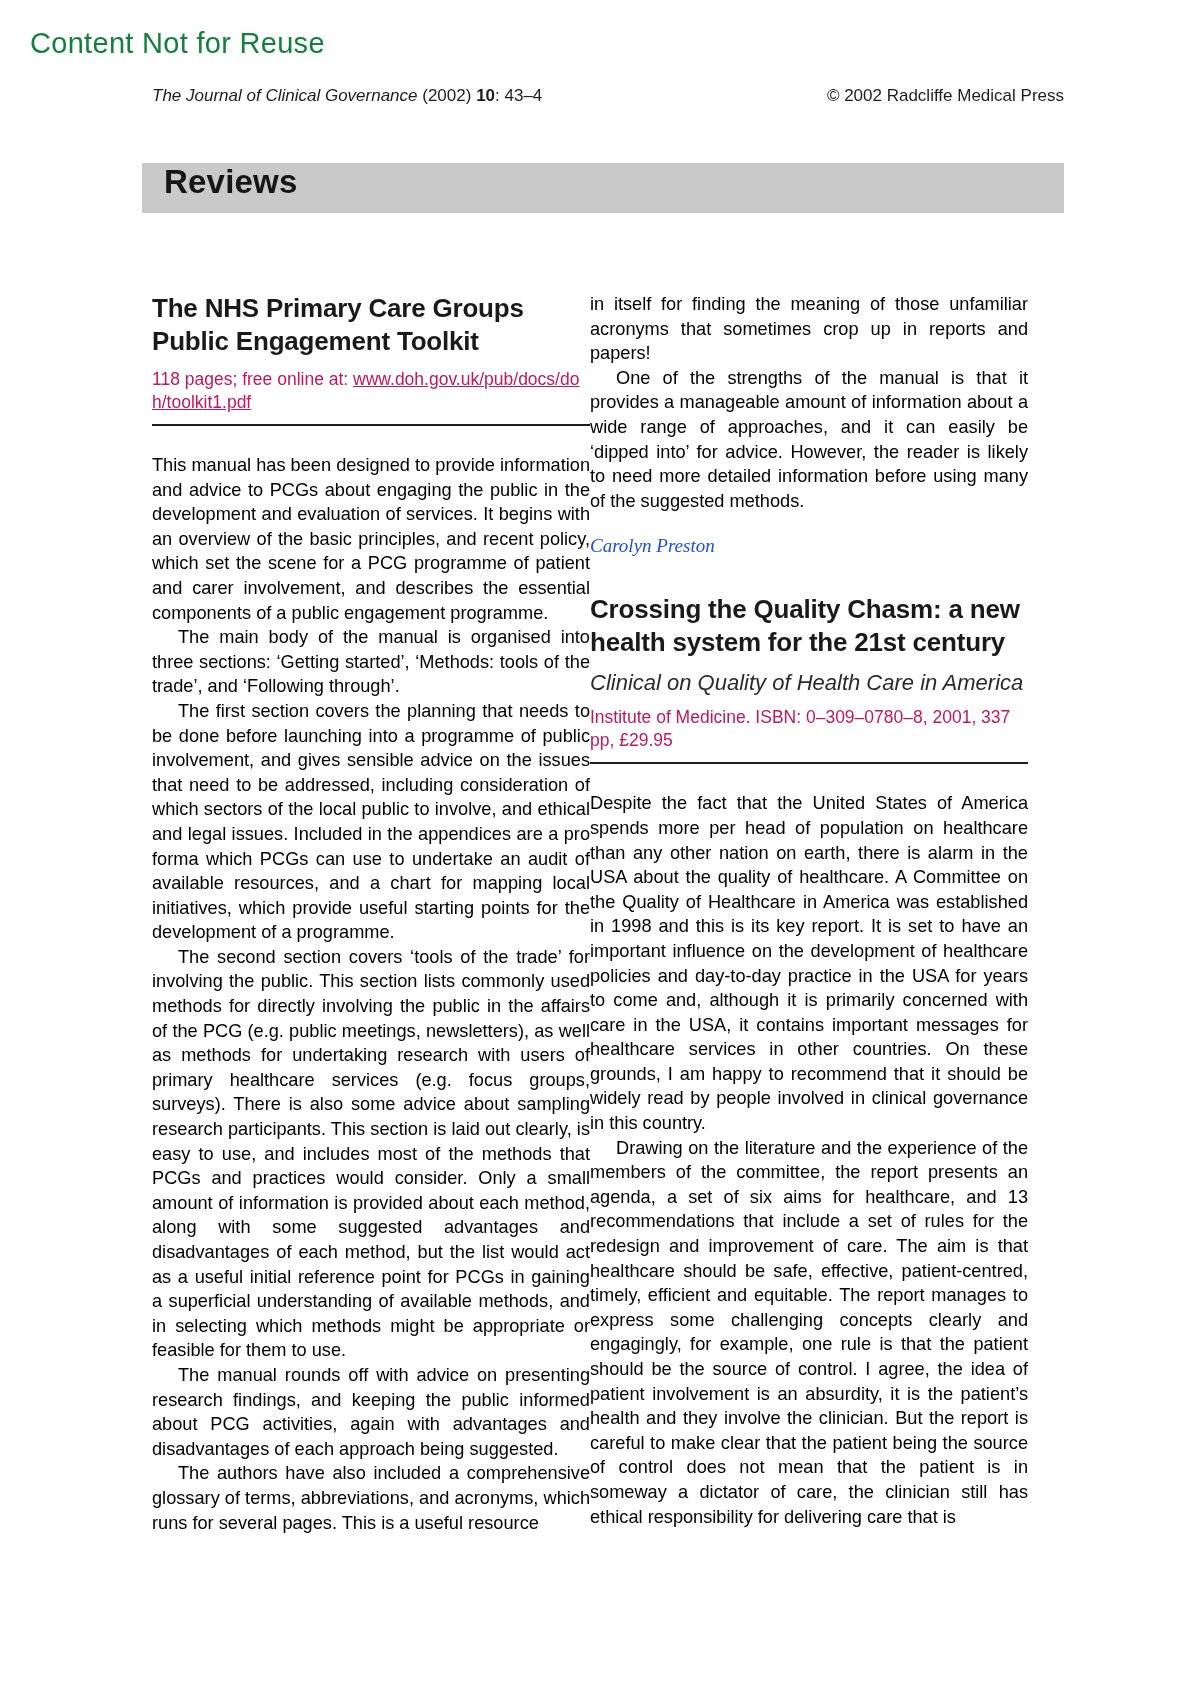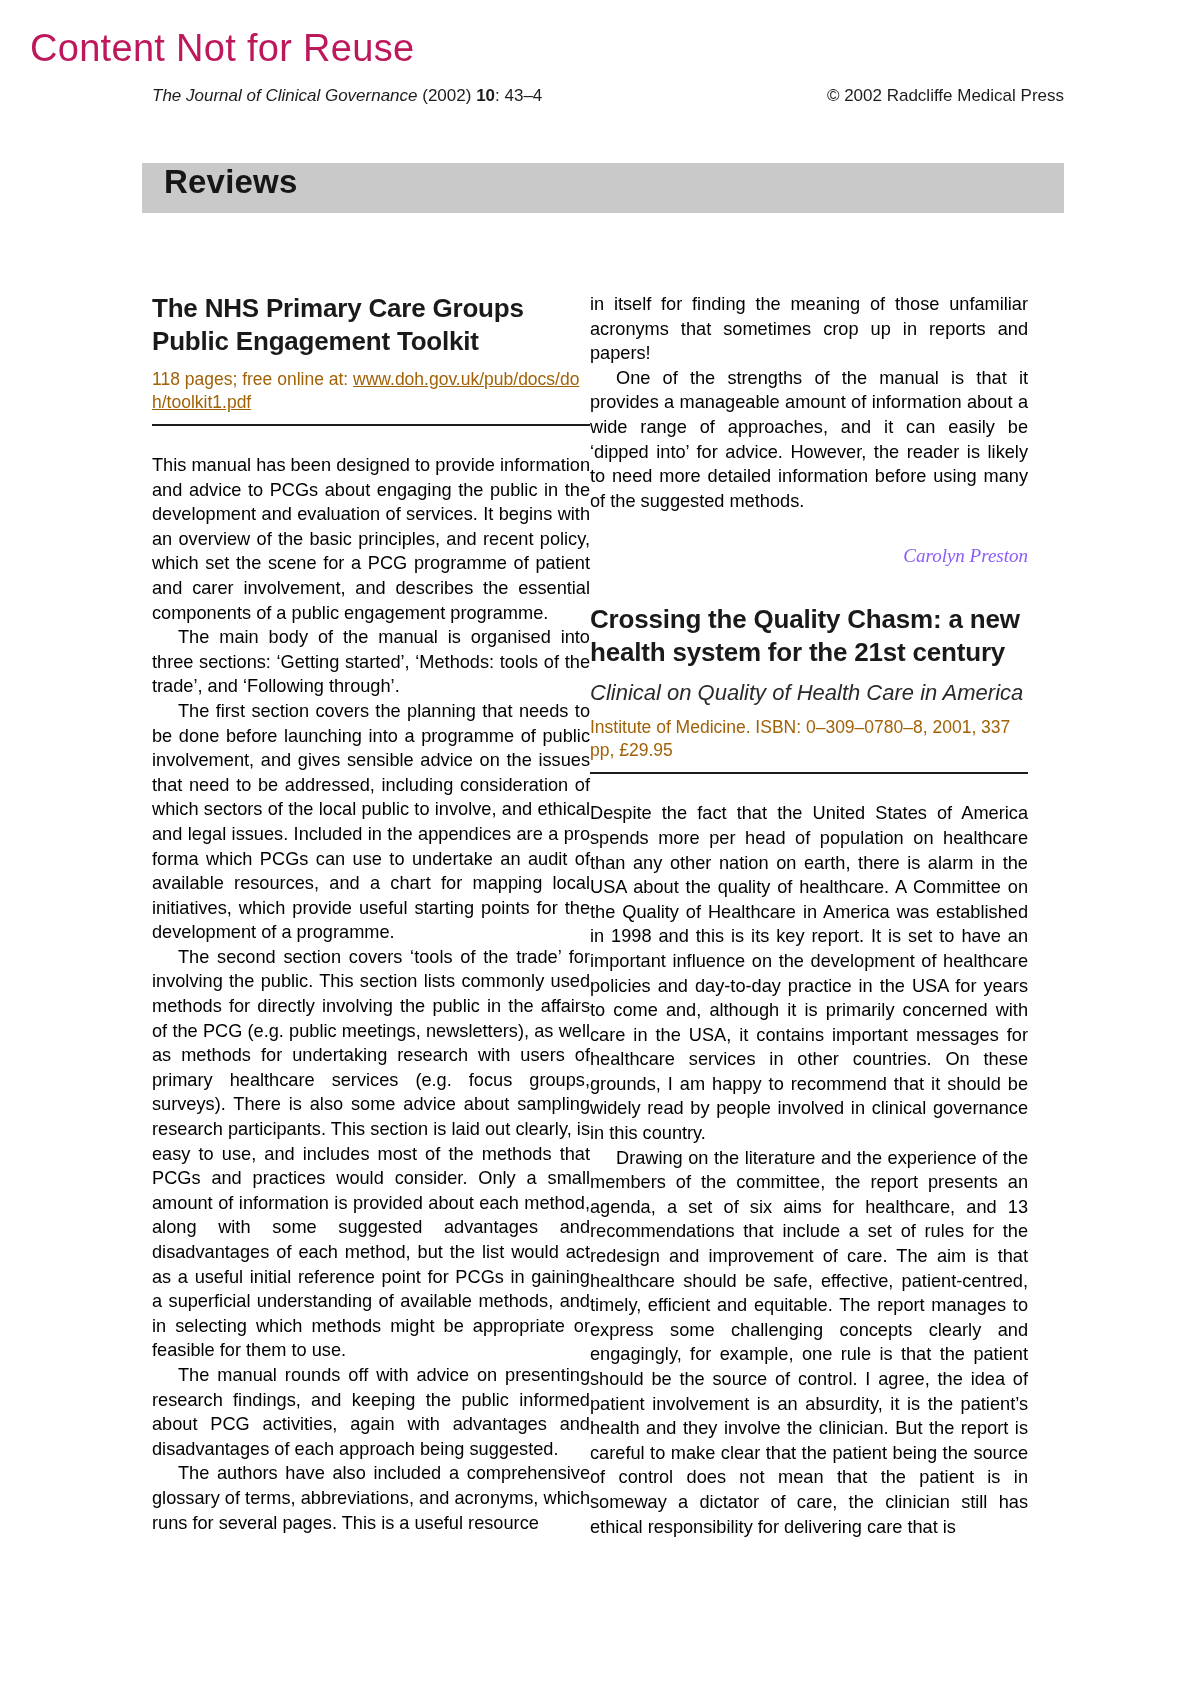--- a/index.html
+++ b/index.html
@@ -6,21 +6,21 @@
   .page {
     position:relative;
     width:1200px; height:1698px;
     background:#ffffff;
     font-family:"Liberation Sans", sans-serif;
     color:#1c1c1c;
     overflow:hidden;
   }
   .watermark {
     position:absolute; left:30px; top:27px;
-    font-size:38px; color:#be185d; letter-spacing:0.3px;
+    font-size:29px; color:#15803d; letter-spacing:0.3px;
   }
   .jheader {
     position:absolute; left:152px; top:86px; width:912px;
     display:flex; justify-content:space-between; align-items:flex-end;
     font-size:17px;
   }
   .jheader .ital { font-style:italic; }
   .jheader .bold { font-weight:bold; }
   .banner {
     position:absolute; left:142px; top:163px; width:922px; height:50px;
@@ -40,37 +40,37 @@
     margin:0 0 10px 0;
     font-size:26px; line-height:33px; font-weight:bold;
     letter-spacing:-0.2px; color:#1a1a1a;
   }
   .review-subtitle {
     margin:0 0 10px 0;
     font-size:22px; line-height:27px; font-style:italic; font-weight:normal;
     color:#2a2a2a;
   }
   .review-meta {
-    margin:0; font-size:17.5px; line-height:23px; color:#a16207;
+    margin:0; font-size:17.5px; line-height:23px; color:#be185d;
   }
   .meta-link { text-decoration:underline; color:inherit; word-break:break-all; }
   .rule { border:none; border-top:2.5px solid #1c1c1c; margin:10px 0 0 0; }
   .body-text {
     margin-top:27px;
     font-family:Liberation Sans, sans-serif;
     font-size:18.2px; line-height:24.6px;
     text-align:justify; color:#000000;
   }
   .body-text p { margin:0; }
   .body-text p + p { text-indent:26px; }
   .body-text.no-top { margin-top:0; }
   .byline {
-    margin:32px 0 0 0;
+    margin:22px 0 0 0;
     font-family:"Liberation Serif", serif;
-    font-style:italic; font-size:19px; text-align:right; color:#8b5cf6;
+    font-style:italic; font-size:19px; text-align:left; color:#1d4ed8;
   }
   .review-block-2 { margin-top:36px; }
 </style>
 </head>
 <body>
 
 <div class="page">
 
   <div class="watermark">Content Not for Reuse</div>
 

